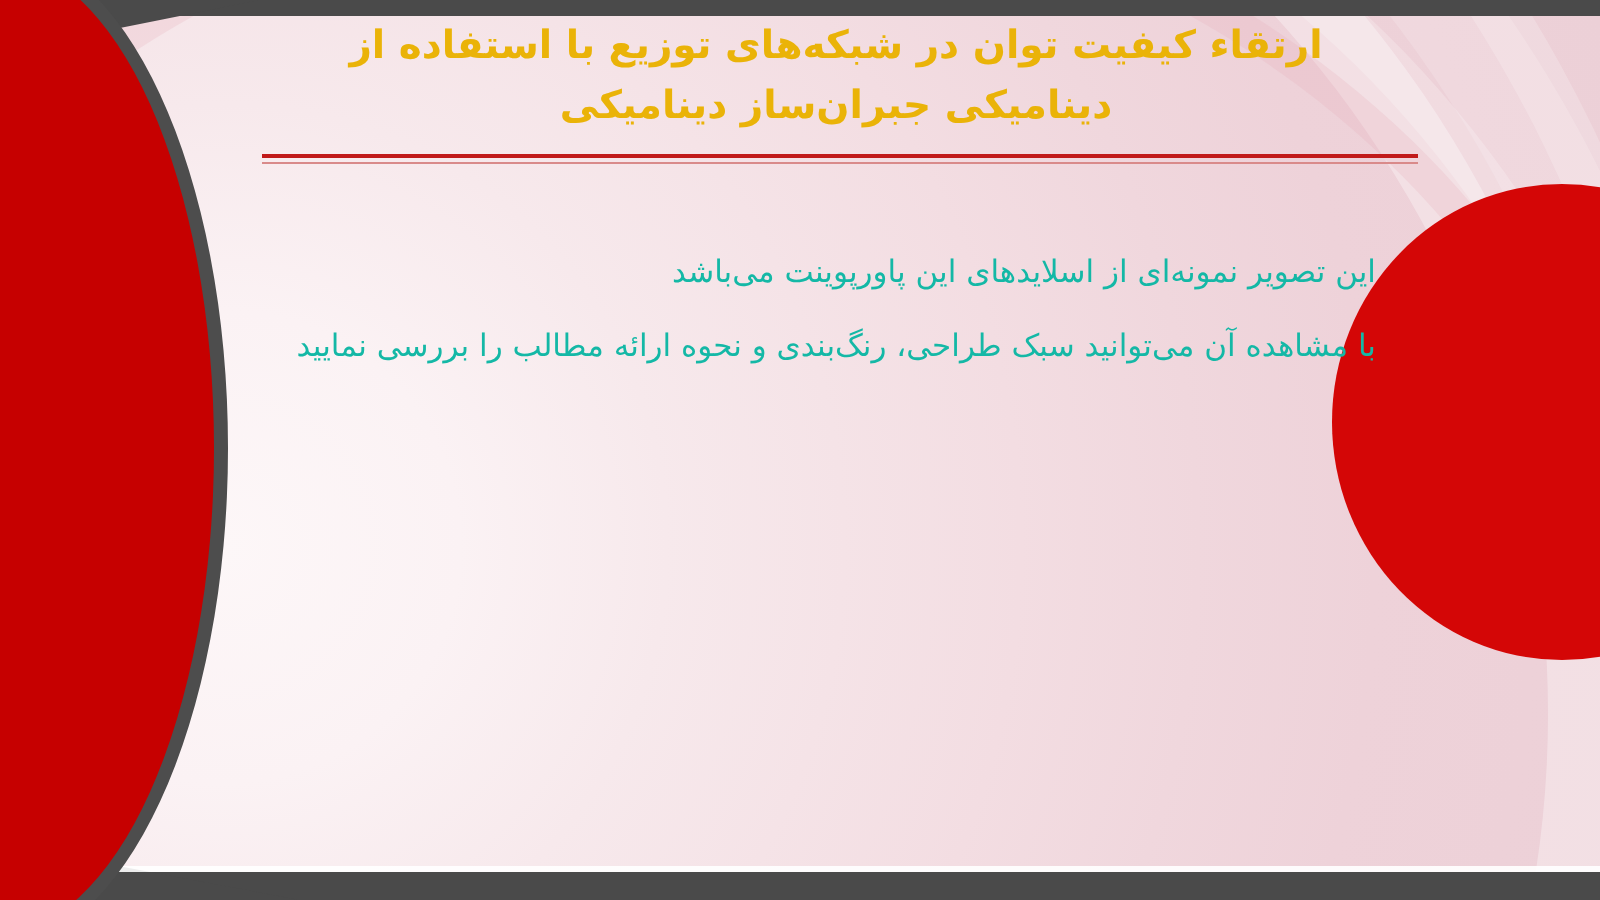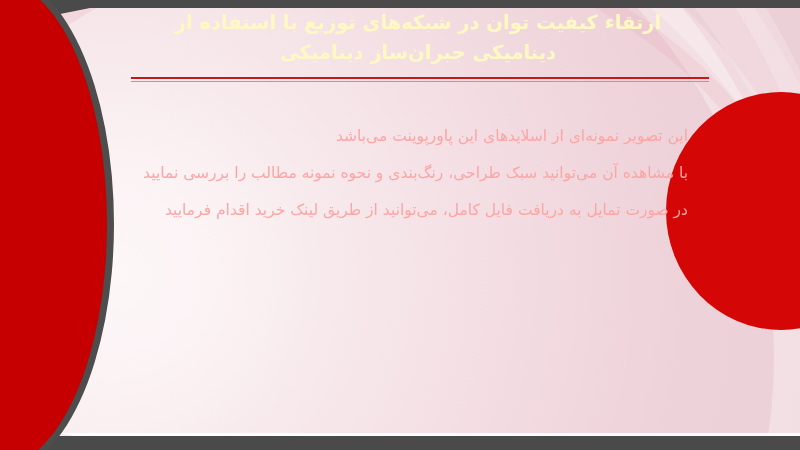--- a/index.html
+++ b/index.html
@@ -111,21 +111,21 @@
     position: absolute;
     left: 120px; top: 8px;
     width: 596px;
     text-align: center;
     z-index: 8;
   }
   .title-line {
     font-size: 19.5px;
     line-height: 30px;
     font-weight: bold;
-    color: #fef9c3;
+    color: #eab308;
     letter-spacing: 0px;
     white-space: nowrap;
   }
   .title-rule {
     position: absolute;
     left: 131px; top: 77px;
     width: 578px; height: 0;
     border-top: 2px solid #c11a1a;
     z-index: 8;
   }
@@ -142,21 +142,21 @@
     position: absolute;
     right: 112px;
     top: 118px;
     width: 560px;
     text-align: right;
     z-index: 8;
   }
   .body-line {
     font-size: 15.5px;
     line-height: 37px;
-    color: #fca5a5;
+    color: #14b8a6;
     white-space: nowrap;
   }
 
   
   .seam-bottom {
     position: absolute;
     left: 0; bottom: 14px;
     width: 800px; height: 3px;
     background: #ffffff;
     opacity: 0.9;
@@ -189,17 +189,16 @@
 
   <div class="title-block">
     <div class="title-line">ارتقاء کیفیت توان در شبکه‌های توزیع با استفاده از</div>
     <div class="title-line">دینامیکی جبران‌ساز دینامیکی</div>
   </div>
   <div class="title-rule"></div>
   <div class="title-rule-2"></div>
 
   <div class="body-block">
     <div class="body-line">این تصویر نمونه‌ای از اسلایدهای این پاورپوینت می‌باشد</div>
-    <div class="body-line">با مشاهده آن می‌توانید سبک طراحی، رنگ‌بندی و نحوه نمونه مطالب را بررسی نمایید</div>
-    <div class="body-line">در صورت تمایل به دریافت فایل کامل، می‌توانید از طریق لینک خرید اقدام فرمایید</div>
+    <div class="body-line">با مشاهده آن می‌توانید سبک طراحی، رنگ‌بندی و نحوه ارائه مطالب را بررسی نمایید</div>
   </div>
 
 </div>
 
 </body></html>

